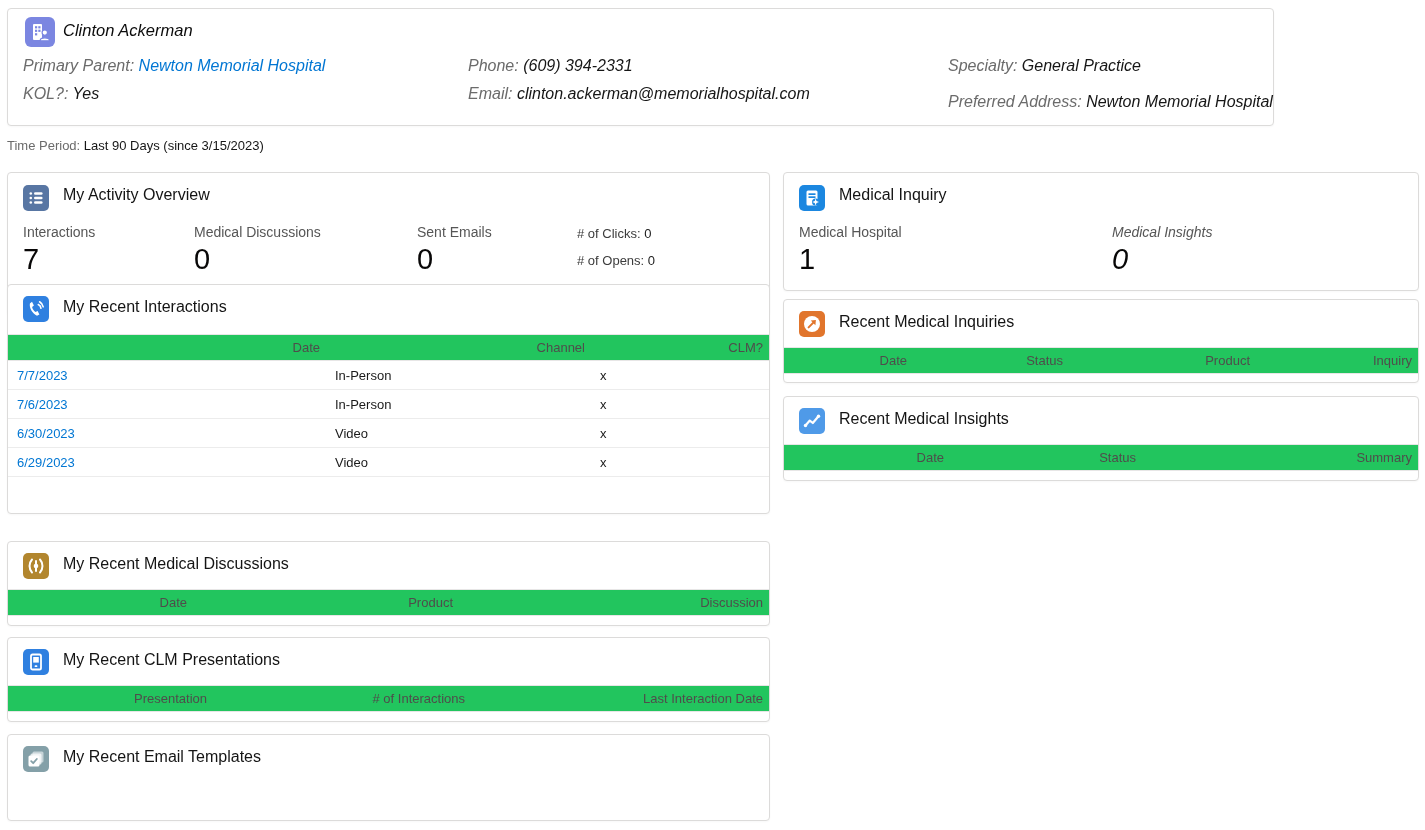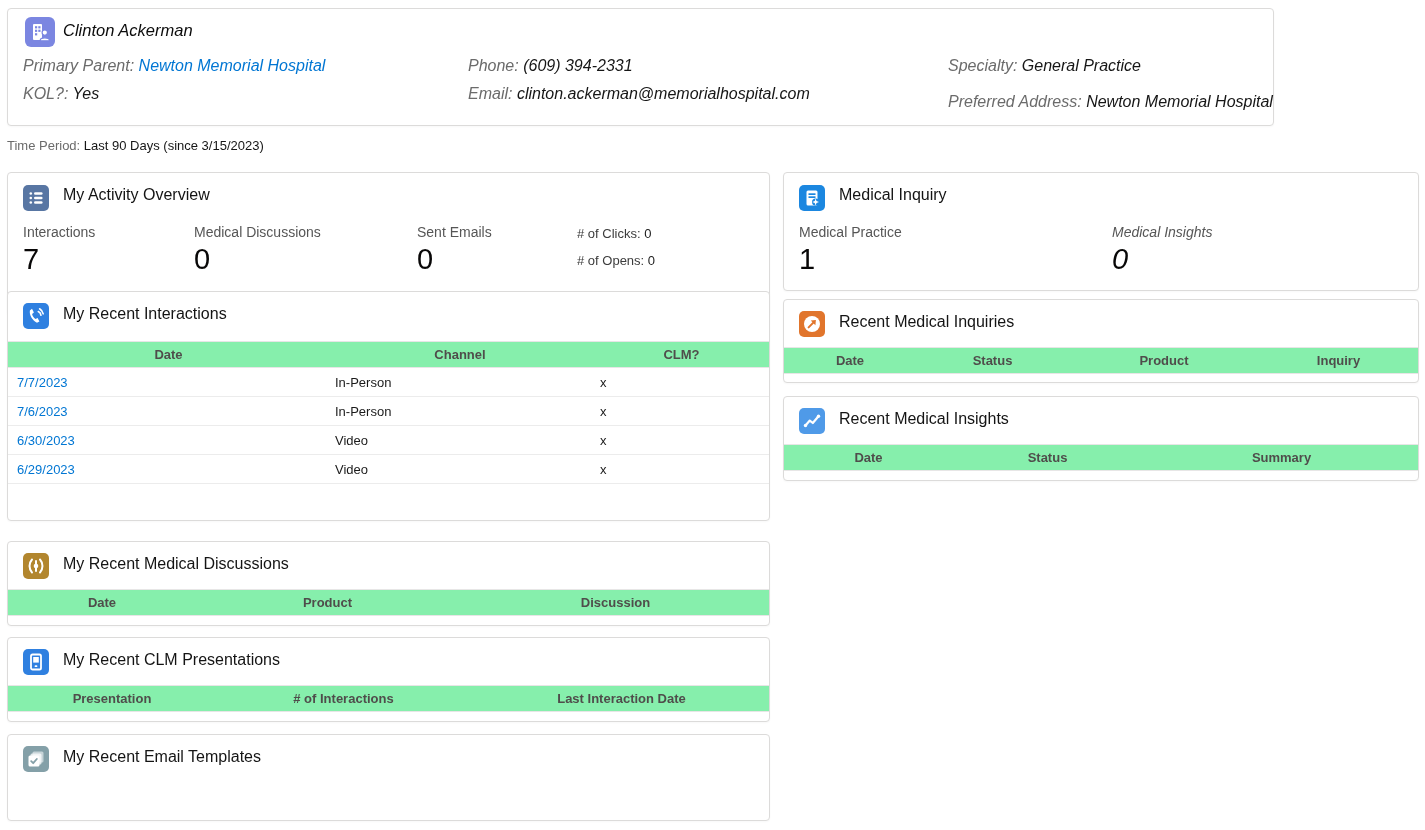--- a/index.html
+++ b/index.html
@@ -13,21 +13,21 @@
   .fieldrow{position:absolute;font-size:16px;white-space:nowrap;}
   .label{color:#6b6b6b;}
   .value{color:#161616;}
   a.link,.cell-link{color:#0176d3;text-decoration:none;cursor:pointer;}
   .stat{position:absolute;white-space:nowrap;}
   .stat-label{font-size:14px;color:#565656;}
   .stat-value{font-size:29px;color:#080707;margin-top:4px;line-height:1.1;}
   .mini{position:absolute;font-size:13px;color:#1c1c1c;white-space:nowrap;}
   .mini .label{color:#3c3c3c;}
   table.datatable{position:absolute;left:0;top:47px;width:100%;border-collapse:collapse;table-layout:fixed;font-size:13px;}
-  table.datatable th{background:#86efac;border-top:1px solid #e7e6e6;border-bottom:1px solid #e7e6e6;font-weight:700;color:#4f4d4b;text-align:center;height:25px;padding:0 6px 0 9px;overflow:hidden;white-space:nowrap;}
+  table.datatable th{background:#22c55e;border-top:1px solid #e7e6e6;border-bottom:1px solid #e7e6e6;font-weight:400;color:#4f4d4b;text-align:right;height:25px;padding:0 6px 0 9px;overflow:hidden;white-space:nowrap;}
   table.datatable td{border-bottom:1px solid #ececec;height:28px;padding:0 6px 0 9px;color:#1a1a1a;overflow:hidden;white-space:nowrap;background:#fff;}
   .timeperiod{position:absolute;left:7px;top:138px;font-size:13px;white-space:nowrap;}
 </style>
 </head>
 <body>
 
 <div class="page">
 
   <section class="card" style="left:7px;top:8px;width:1267px;height:118px;font-style:italic;">
     <span class="icon" style="left: 17px; top: 8px; color: rgb(123, 134, 225);">
@@ -119,30 +119,30 @@
         <rect x="7.5" y="5.5" width="11" height="15" rx="1.5" fill="#fff"></rect>
         <rect x="9.5" y="8.3" width="7" height="1.7" fill="currentColor"></rect>
         <rect x="9.5" y="11.3" width="7" height="1.7" fill="currentColor"></rect>
         <circle cx="16.6" cy="17" r="3.6" fill="currentColor"></circle>
         <polygon points="16.6,13.6 17.5,16.1 20,17 17.5,17.9 16.6,20.4 15.7,17.9 13.2,17 15.7,16.1" fill="#fff"></polygon>
       </svg>
     </span>
     <h2 class="card-title">Medical Inquiry</h2>
 
     <div class="stat" style="left:15px;top:51px;">
-      <div class="stat-label">Medical Practice</div>
+      <div class="stat-label">Medical Hospital</div>
       <div class="stat-value">1</div>
     </div>
     <div class="stat" style="left:328px;top:51px;font-style:italic;">
       <div class="stat-label">Medical Insights</div>
       <div class="stat-value">0</div>
     </div>
   </section>
 
-  <section class="card" style="left:7px;top:291px;width:763px;height:230px;">
+  <section class="card" style="left:7px;top:284px;width:763px;height:230px;">
     <span class="icon" style="left: 15px; top: 11px; color: rgb(47, 128, 224);">
       <svg width="26" height="26" viewBox="0 0 26 26">
         <rect width="26" height="26" rx="5" fill="currentColor"></rect>
         <path d="M9 5.8 L6.9 7.4 c-0.8 4.4 2.5 9.9 7.1 12.3 l2.4-1.2 -1.8-3.4 -2.1 1 c-1.8-1.3-3-3.1-3.4-5.1 l1.8-1.5 z" fill="#fff"></path>
         <path d="M15.3 8.6 a4.6 4.6 0 0 1 2.7 3.7" stroke="#fff" stroke-width="1.6" fill="none" stroke-linecap="round"></path>
         <path d="M16.6 5.8 a7.8 7.8 0 0 1 3.6 5" stroke="#fff" stroke-width="1.6" fill="none" stroke-linecap="round"></path>
       </svg>
     </span>
     <h2 class="card-title">My Recent Interactions</h2>
     <table class="datatable" style="top:49px;">

